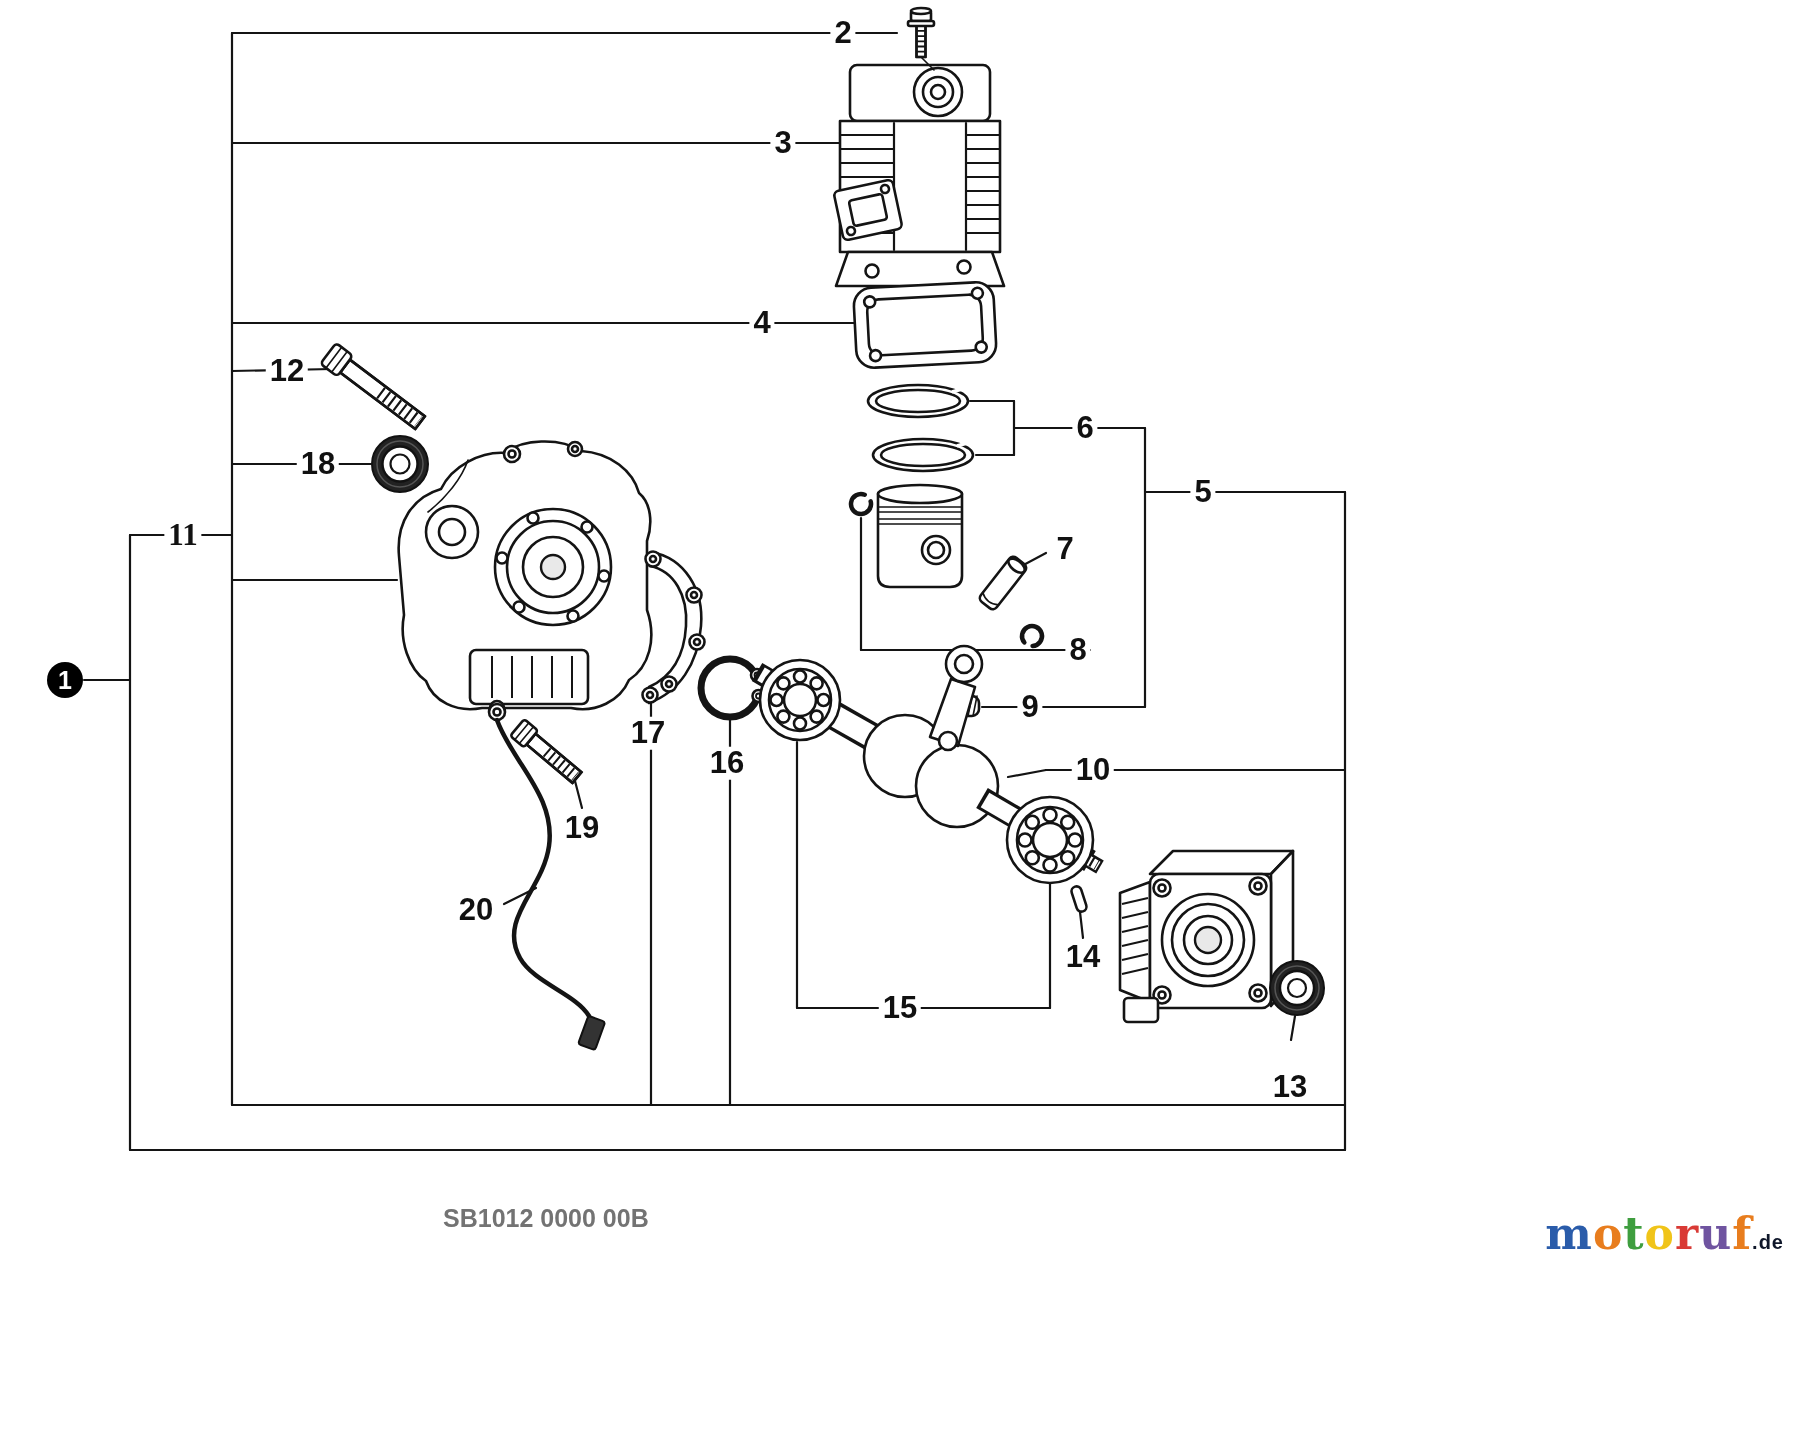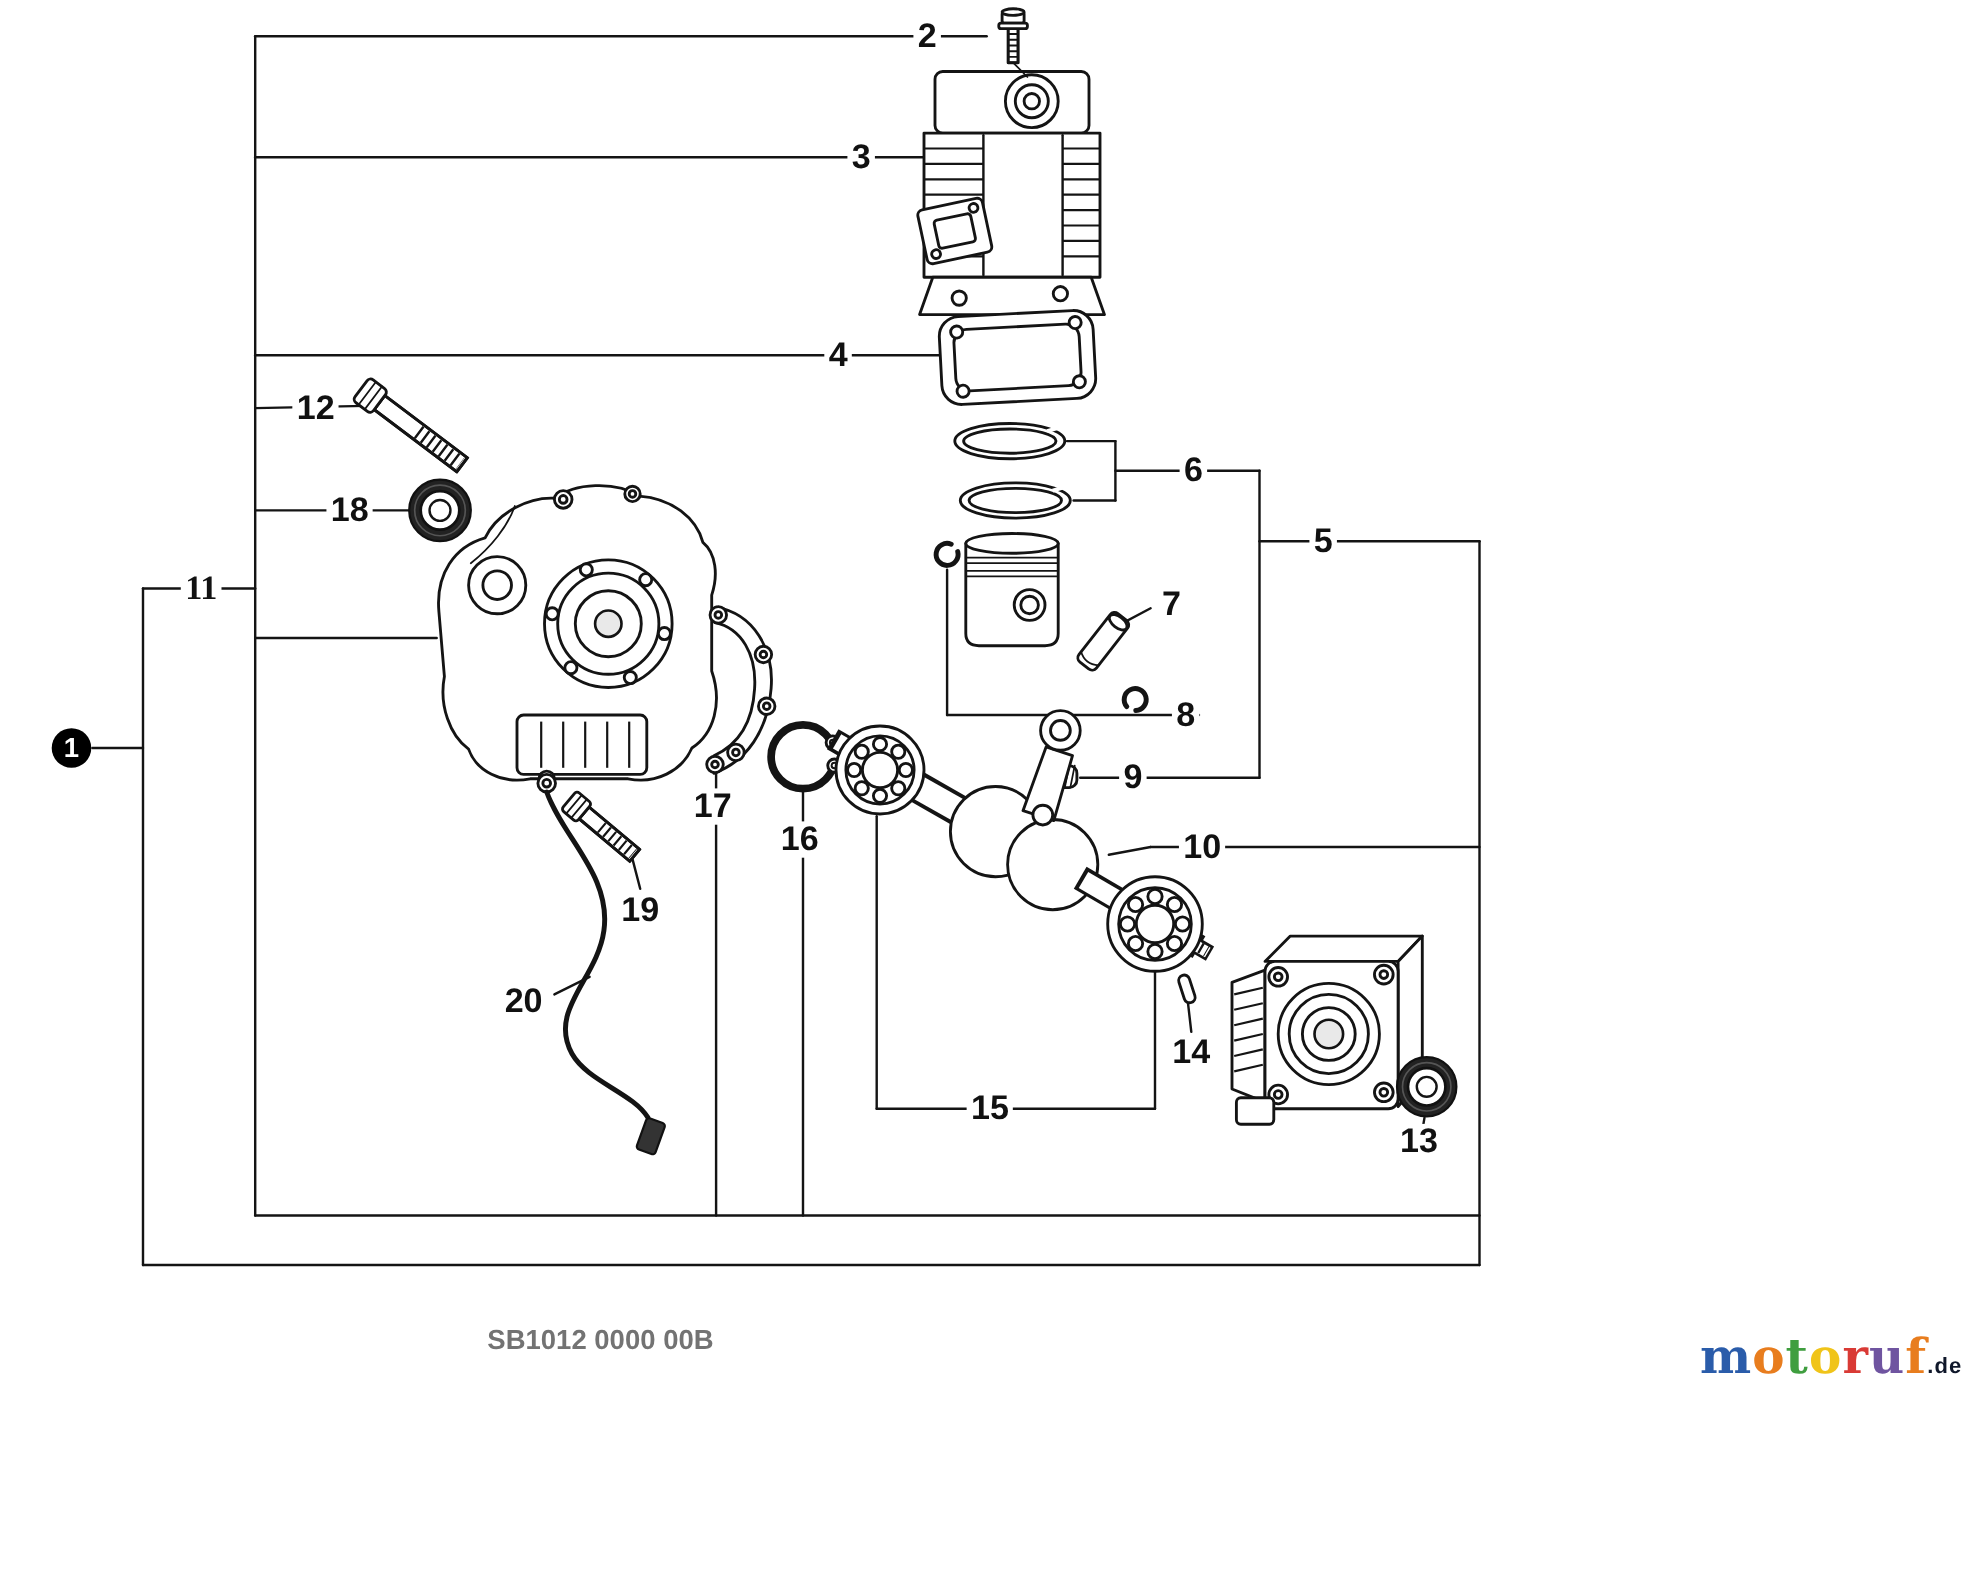--- a/index.html
+++ b/index.html
@@ -347,21 +347,21 @@
       <div class="callout" style="left: 783px; top: 143px;">3</div>
       <div class="callout" style="left: 762px; top: 323px;">4</div>
       <div class="callout" style="left: 1203px; top: 492px;">5</div>
       <div class="callout" style="left: 1085px; top: 428px;">6</div>
       <div class="callout" style="left: 1065px; top: 549px;">7</div>
       <div class="callout" style="left: 1078px; top: 650px;">8</div>
       <div class="callout" style="left: 1030px; top: 707px;">9</div>
       <div class="callout" style="left: 1070px; top: 770px; margin-left: 23px;">10</div>
       <div class="callout" style="left: 183px; top: 535px; font-family: Liberation Serif, serif;">11</div>
       <div class="callout" style="left: 287px; top: 371px; text-align: center;">12</div>
-      <div class="callout" style="left: 1290px; top: 1038px;">13</div>
+      <div class="callout" style="left: 1290px; top: 1087px;">13</div>
       <div class="callout" style="left: 1083px; top: 957px;">14</div>
       <div class="callout" style="left: 900px; top: 1008px;">15</div>
       <div class="callout" style="left: 727px; top: 763px;">16</div>
       <div class="callout" style="left: 648px; top: 733px;">17</div>
       <div class="callout" style="left: 318px; top: 464px;">18</div>
       <div class="callout" style="left: 582px; top: 828px;">19</div>
       <div class="callout" style="left: 476px; top: 910px;">20</div>
     </div>
 
 <div class="code">SB1012 0000 00B</div>

